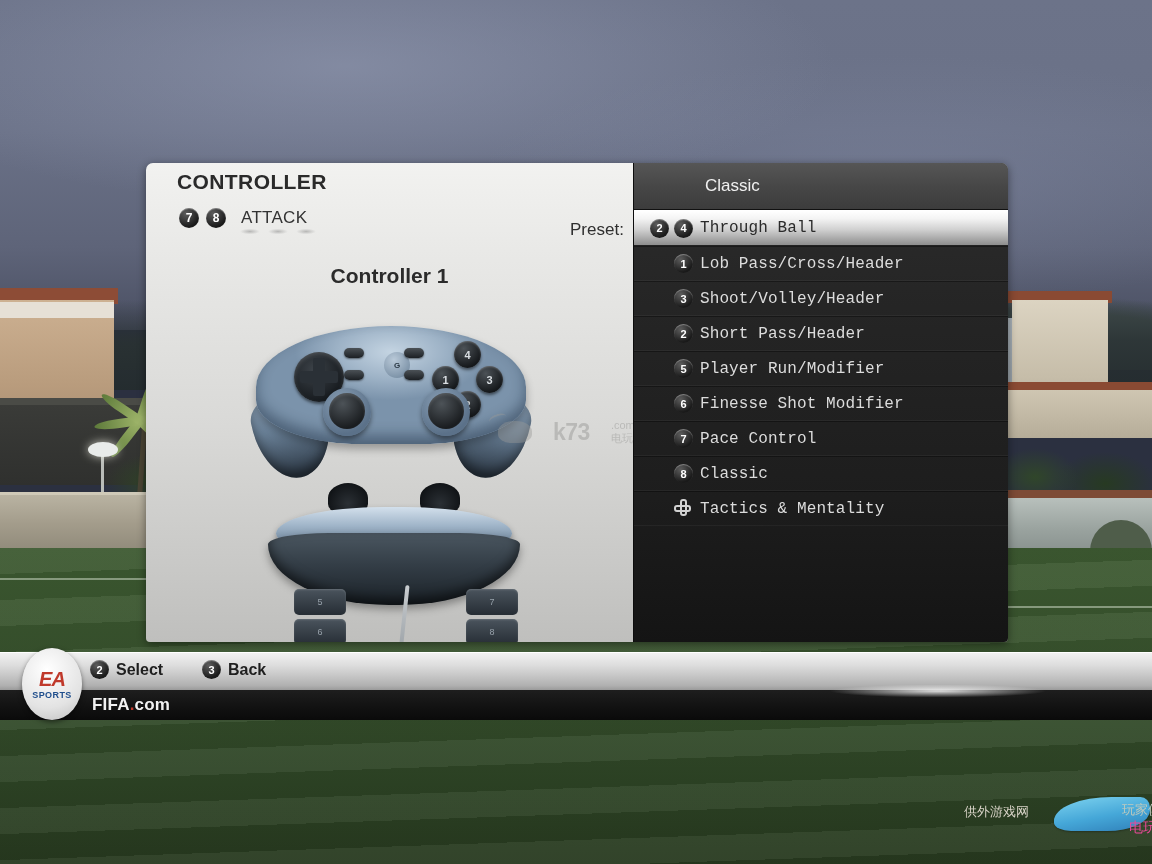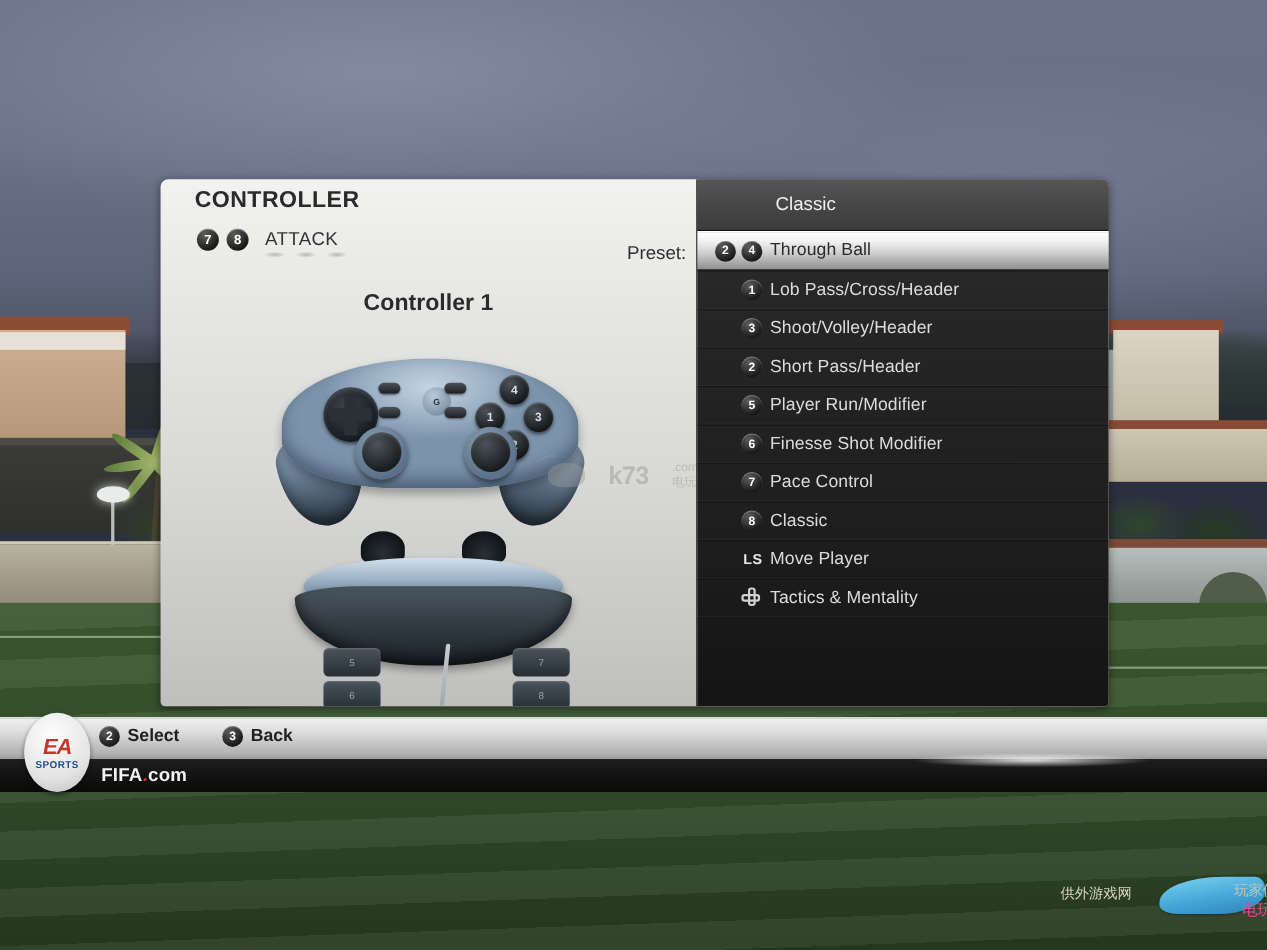--- a/index.html
+++ b/index.html
@@ -280,21 +280,21 @@
   }
   .row {
     position:relative; height:35px; display:flex; align-items:center;
     border-bottom:1px solid rgba(255,255,255,.045);
     border-top:1px solid rgba(0,0,0,.35);
   }
   .row .rbadge-slot {
     width:66px; display:flex; align-items:center; justify-content:flex-end;
     gap:5px; padding-right:7px; flex:none;
   }
-  .row .rlabel { font-size:16px; color:#dcdcdc; letter-spacing:.1px; }
+  .row .rlabel { font-size:16px; color:#dcdcdc; letter-spacing:.1px;font-family:Liberation Mono, monospace; }
   .row .badge { width:19px; height:19px; font-size:11px; }
   .row.selected {
     background:linear-gradient(180deg,#ffffff 0%, #f4f4f4 22%, #d0d0d0 55%, #a8a8a8 82%, #8e8e8e 100%);
     border-top:1px solid #fff; border-bottom:1px solid #222;
     height:36px;
   }
   .row.selected .rlabel { color:#2a2a2a; }
   .dpad-icon {
     width:19px; height:19px; flex:none; position:relative;
   }
@@ -520,26 +520,20 @@
             <span class="rlabel">Pace Control</span>
           </div>
           <div class="row">
             <div class="rbadge-slot">
               <span class="badge">8</span>
             </div>
             <span class="rlabel">Classic</span>
           </div>
           <div class="row">
             <div class="rbadge-slot">
-              <span class="ls-text">LS</span>
-            </div>
-            <span class="rlabel">Move Player</span>
-          </div>
-          <div class="row">
-            <div class="rbadge-slot">
               <span class="dpad-icon"></span>
             </div>
             <span class="rlabel">Tactics &amp; Mentality</span>
           </div>
         </div>
     </div>
   </div>
 
   <div class="footer">
     <div class="footer-light"></div>

